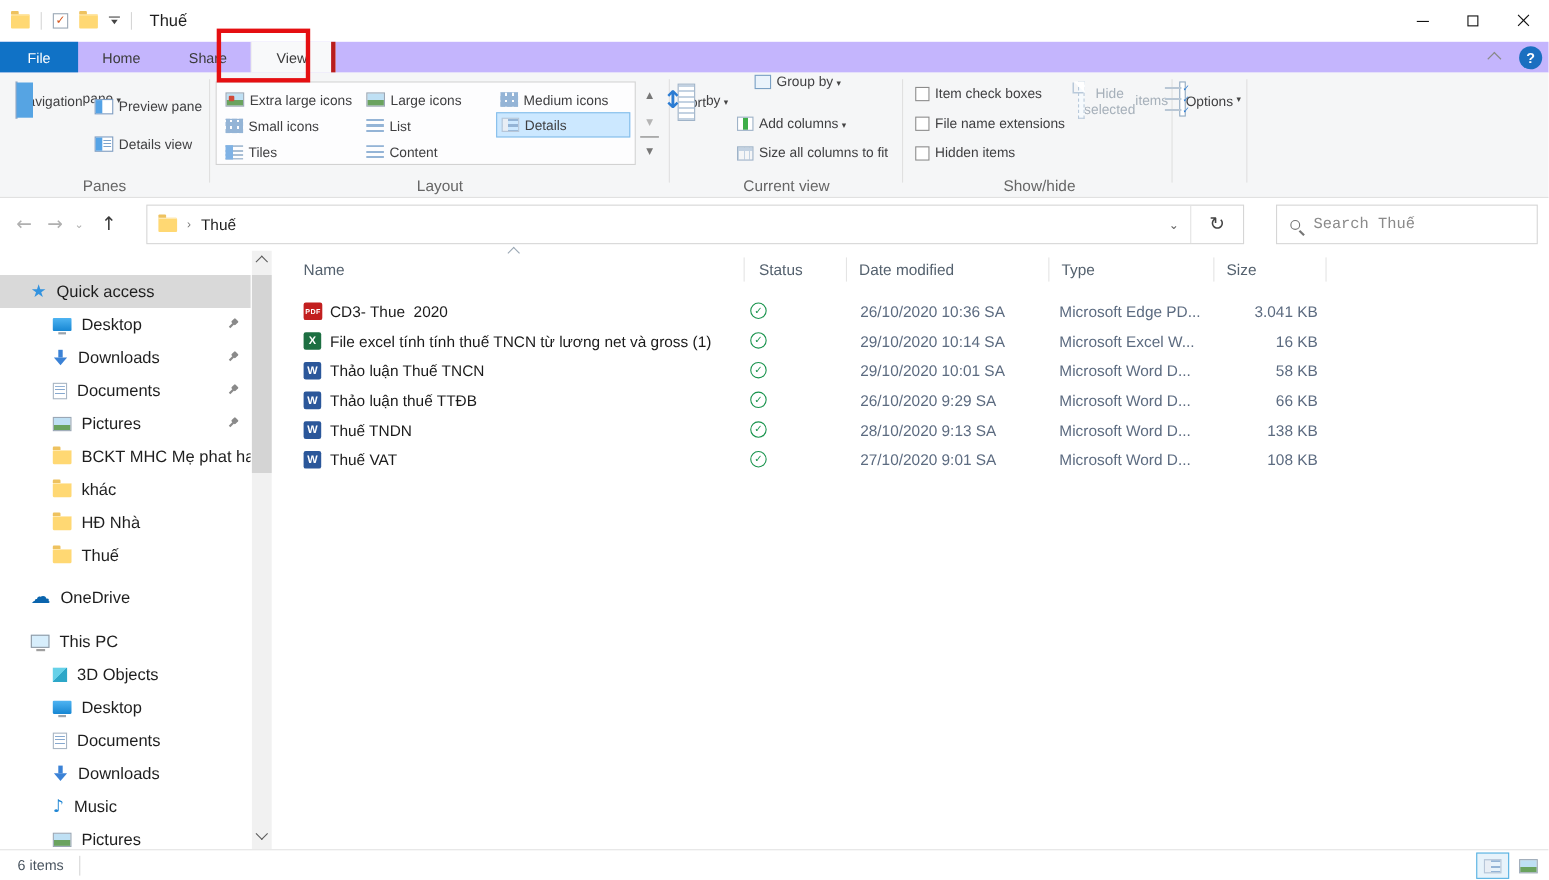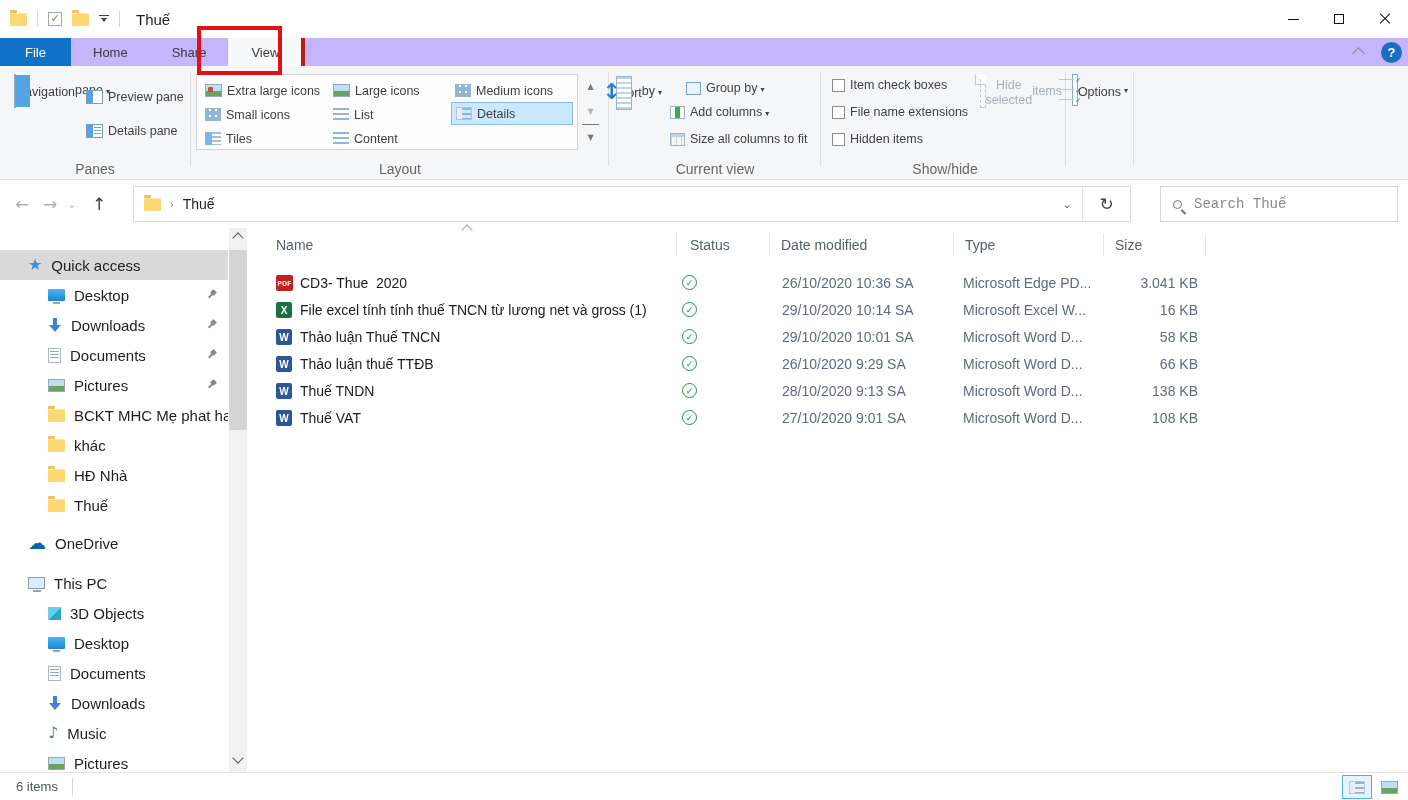--- a/index.html
+++ b/index.html
@@ -210,21 +210,21 @@
       <span class="i-navpane"></span>
       <span style="margin-top:3px;">Navigation</span>
       <span class="dd">pane</span>
     </div>
     <div class="smallrow" style="left:86px;top:24px;">
       <span class="i-pane"></span>
       <span>Preview pane</span>
     </div>
     <div class="smallrow" style="left:86px;top:58px;">
       <span class="i-pane lines"></span>
-      <span>Details pane</span>
+      <span>Details view</span>
     </div>
     <div class="grp-caption" style="left:40px;width:110px;">Panes</div>
     <div class="grp-sep" style="left:190px;"></div>
 
     <div class="layout-box">
       <div class="lay-item" style="left:4px;top:4px;">
         <span class="i-thumb red"></span>
         <span>Extra large icons</span>
       </div>
       <div class="lay-item" style="left:4px;top:28px;">
@@ -262,21 +262,21 @@
       <span class="dj lay-more">▼</span>
     </div>
     <div class="grp-caption" style="left:330px;width:140px;">Layout</div>
     <div class="grp-sep" style="left:608px;"></div>
 
     <div class="bigbtn" style="left:616px;top:8px;width:46px;">
       <span class="i-sort"></span>
       <span style="margin-top:2px;">Sort</span>
       <span class="dd">by</span>
     </div>
-    <div class="smallrow" style="left:670px;top:15px;padding-left:16px;">
+    <div class="smallrow" style="left:670px;top:1px;padding-left:16px;">
       <span class="i-groupby"></span>
       <span class="dd">Group by</span>
     </div>
     <div class="smallrow" style="left:670px;top:39px;">
       <span class="i-addcol"></span>
       <span class="dd">Add columns</span>
     </div>
     <div class="smallrow" style="left:670px;top:66px;">
       <span class="i-sizecol"></span>
       <span>Size all columns to fit</span>

